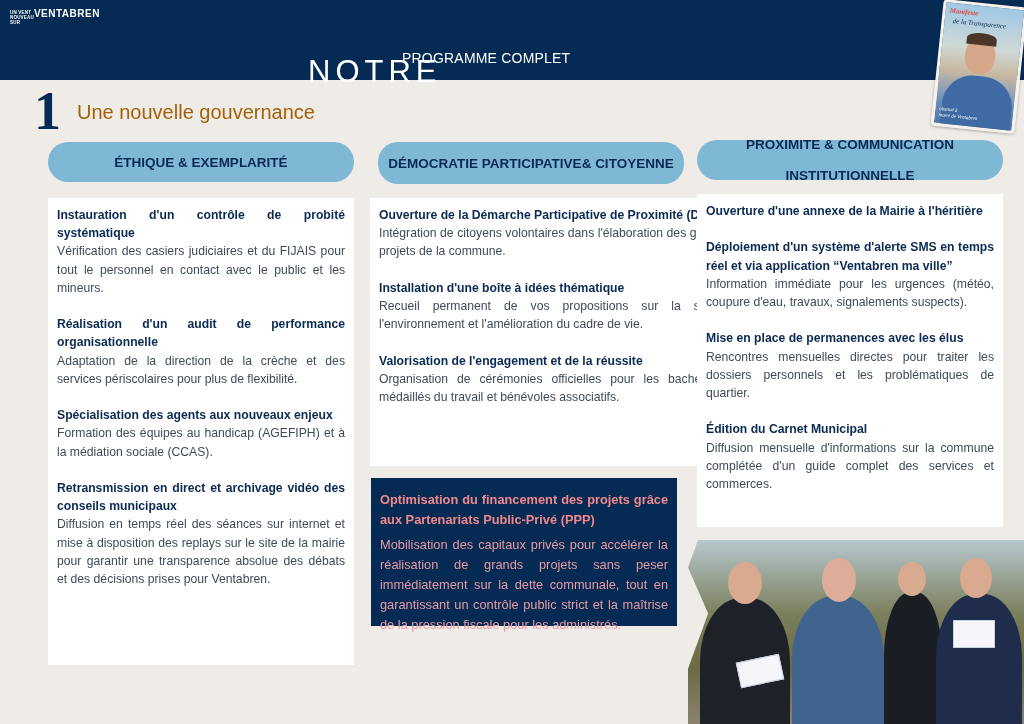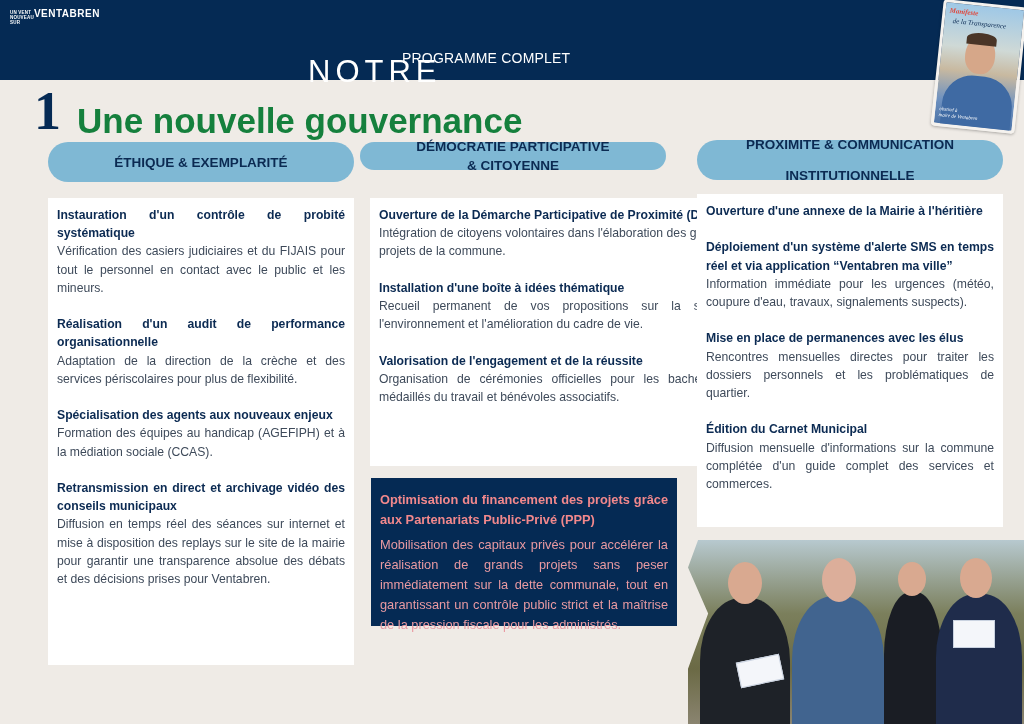--- a/index.html
+++ b/index.html
@@ -45,21 +45,21 @@
   .poster .body { position: absolute; left: 6px; top: 70px; width: 70px; height: 60px; border-radius: 30px 30px 0 0; background: #3f6aa3; }
   .poster .p-foot { position: absolute; left: 4px; bottom: 5px; font-size: 5px; font-style: italic; color: #fff; font-family: "Liberation Serif", serif; line-height: 6px; }
 
   .section-num {
     position: absolute; left: 34px; top: 84px;
     font-family: "Liberation Serif", serif; font-weight: bold;
     font-size: 54px; color: #052a54; line-height: 54px;
   }
   .section-title {
     position: absolute; left: 77px; top: 101px;
-    font-size: 35px; font-weight: bold; color: #15803d;
+    font-size: 20px; font-weight: normal; color: #a16207;
   }
   .pill {
     position: absolute; height: 40px; border-radius: 20px;
     background: #7fb8d4; color: #0b2a52;
     display: flex; align-items: center; justify-content: center;
     text-align: center; font-weight: bold; font-size: 13.5px; line-height: 19px;
   }
   .pill span { display: block; }
   .card {
     position: absolute; background: #ffffff;
@@ -115,21 +115,21 @@
     <div>maire de Ventabren</div>
   </div>
 </div>
 
 <div class="section-num">1</div>
 <div class="section-title">Une nouvelle gouvernance</div>
 
 <div class="pill" style="left:48px; top:142px; width:306px;">
   <span>ÉTHIQUE &amp; EXEMPLARITÉ</span>
 </div>
-<div class="pill" style="left:360px; top:142px; width:306px; height:28px; flex-direction:column;">
+<div class="pill" style="left:378px; top:142px; width:306px; height:42px; flex-direction:row;">
   <span>DÉMOCRATIE PARTICIPATIVE</span>
   <span>&amp; CITOYENNE</span>
 </div>
 <div class="pill" style="left:697px; top:140px; width:306px; flex-direction:column;gap:12px;">
   <span>PROXIMITE &amp; COMMUNICATION</span>
   <span>INSTITUTIONNELLE</span>
 </div>
 
 <div class="card" style="left:48px; top:198px; width:306px; height:467px;">
   <div class="item">

